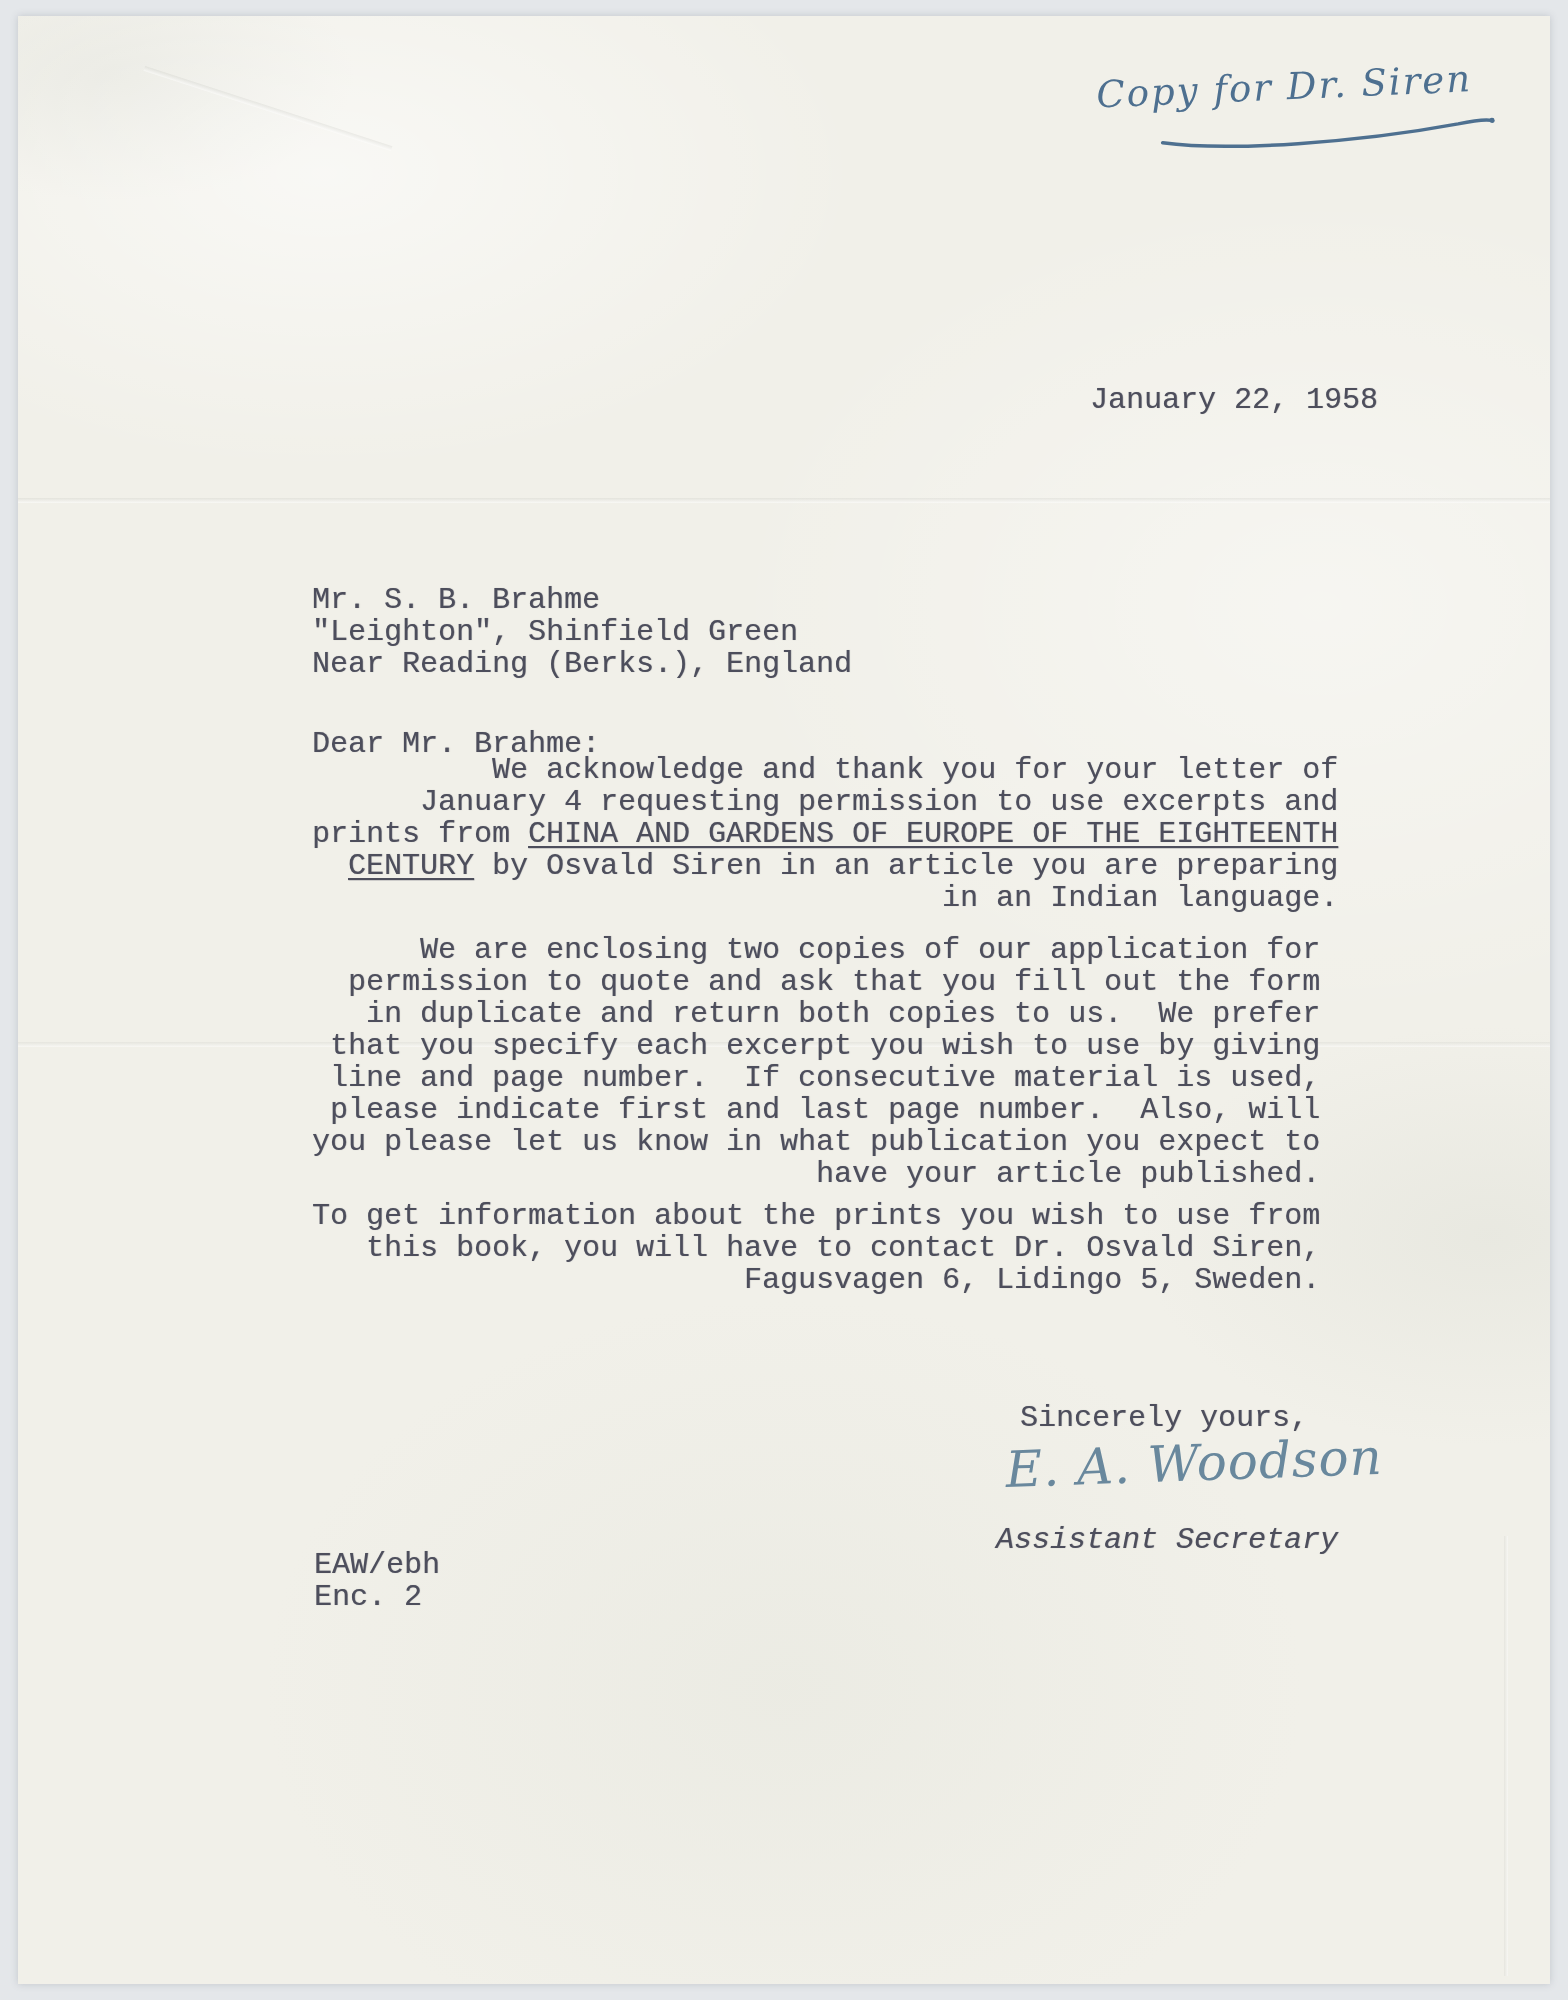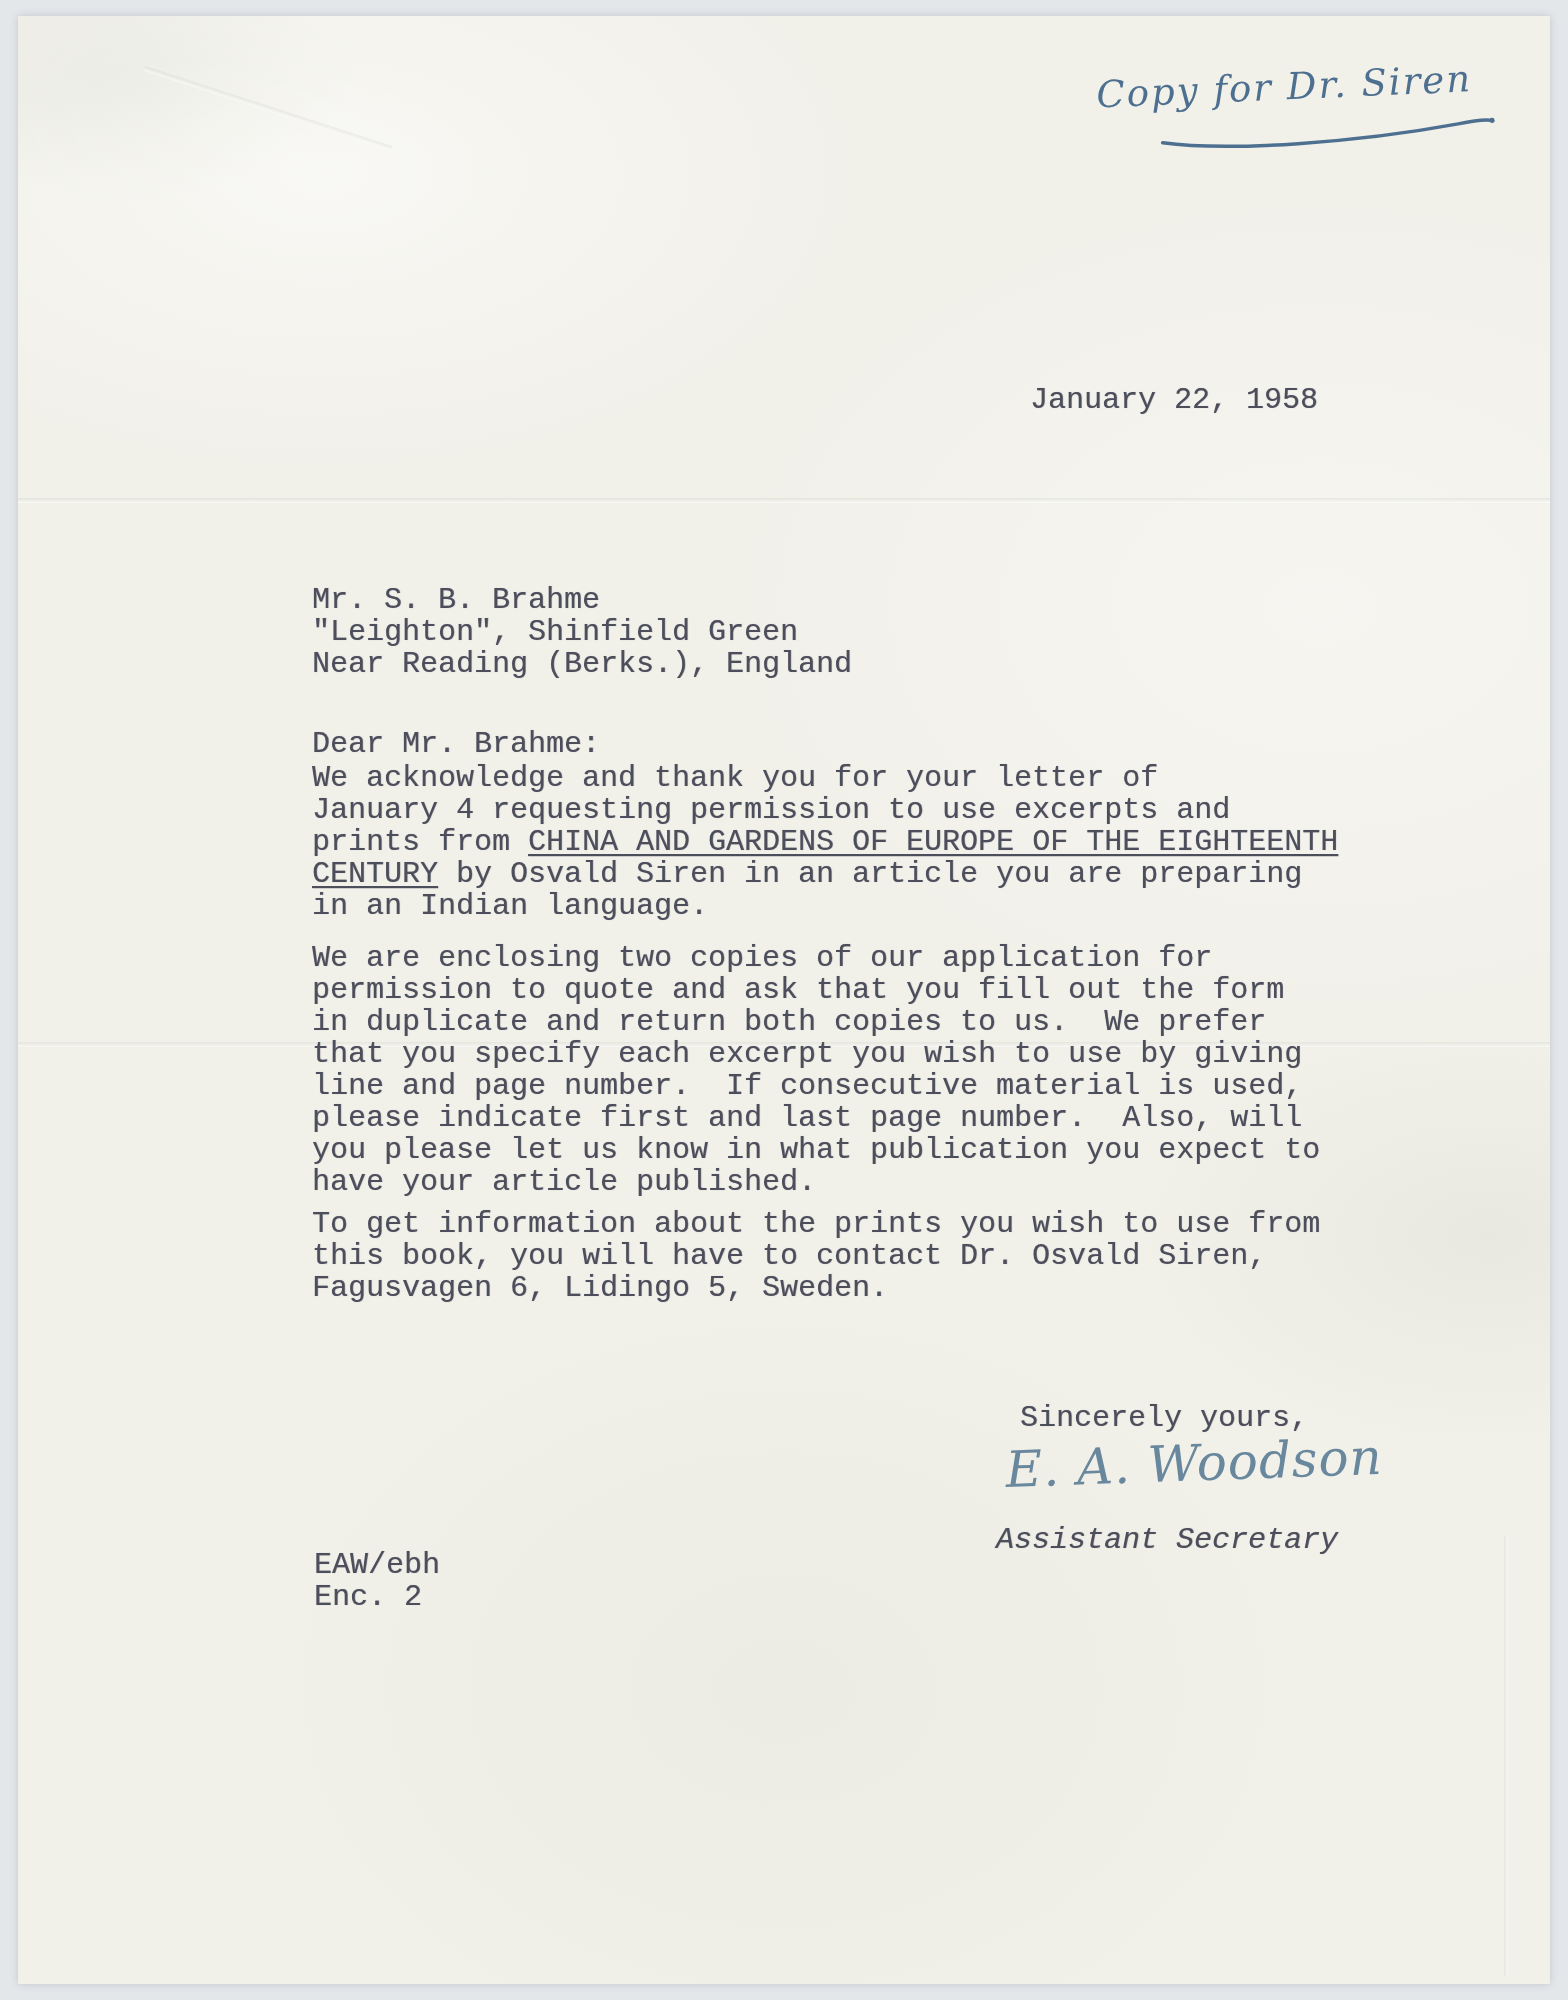--- a/index.html
+++ b/index.html
@@ -38,24 +38,24 @@
     position:absolute;
     font-family:"Liberation Mono","DejaVu Sans Mono",monospace;
     font-size:30px;line-height:32px;
     color:#4d4e5c;
     text-shadow:0.4px 0.4px 0.7px rgba(77,78,92,0.55);
     white-space:pre;
   }
   .tline{white-space:pre;}
   .u{text-decoration:underline;text-decoration-thickness:2px;text-underline-offset:4px;}
 
-  .date{left:1012px;top:368px;}
+  .date{left:1072px;top:368px;}
   .address{left:294px;top:568px;}
   .salutation{left:294px;top:668px;margin-top:44px;}
-  .body-holder{position:absolute;left:0;top:16px;width:100%;height:100%;}
+  .body-holder{position:absolute;left:0;top:8px;width:100%;height:100%;text-align:right;}
   .para{position:absolute;left:294px;}
   .para-1{top:730px;}
   .para-2{top:910px;}
   .para-3{top:1176px;}
   .para-4{top:1298px;}
   .closing{left:1002px;top:1386px;}
   .signer-title{left:978px;top:1508px;font-style:italic;}
   .reference{left:296px;top:1533px;}
 
   

